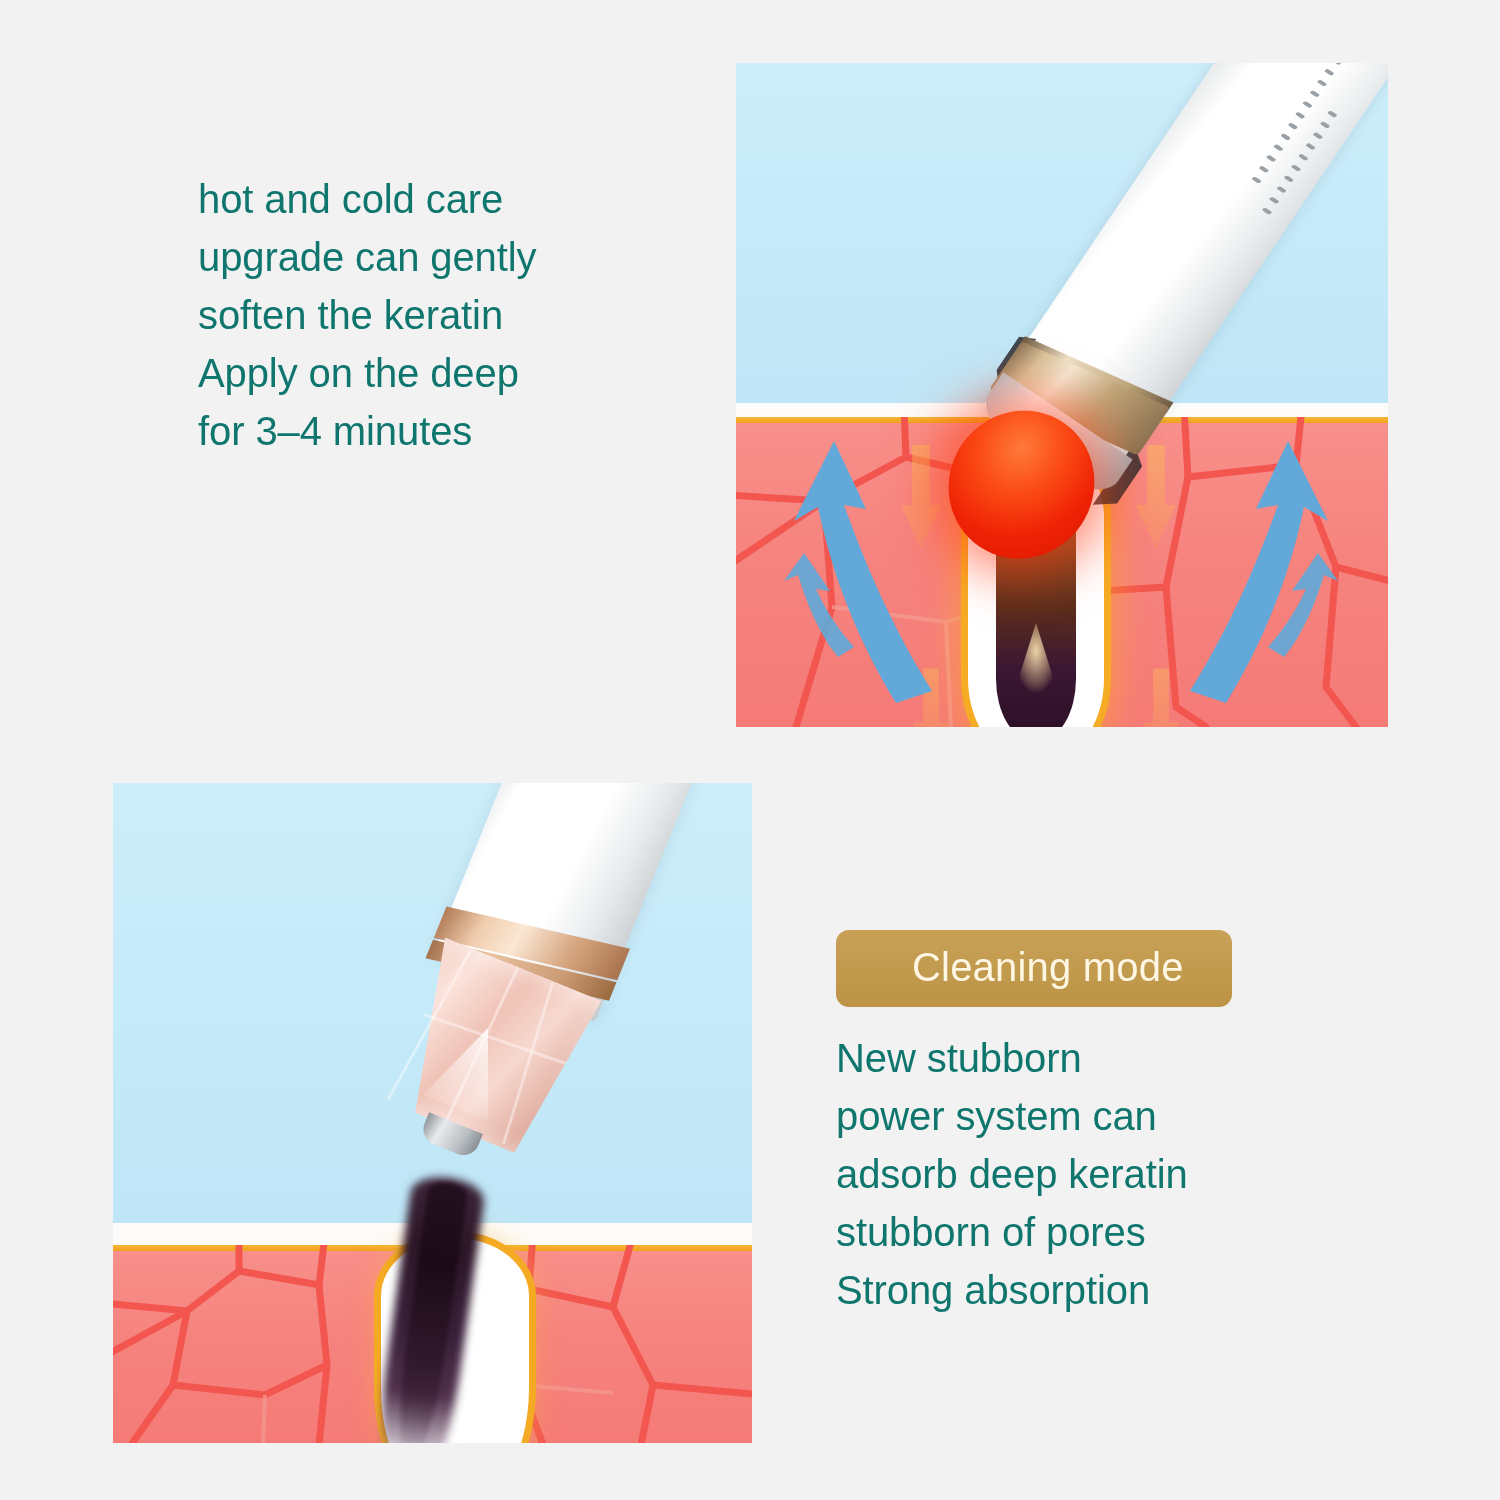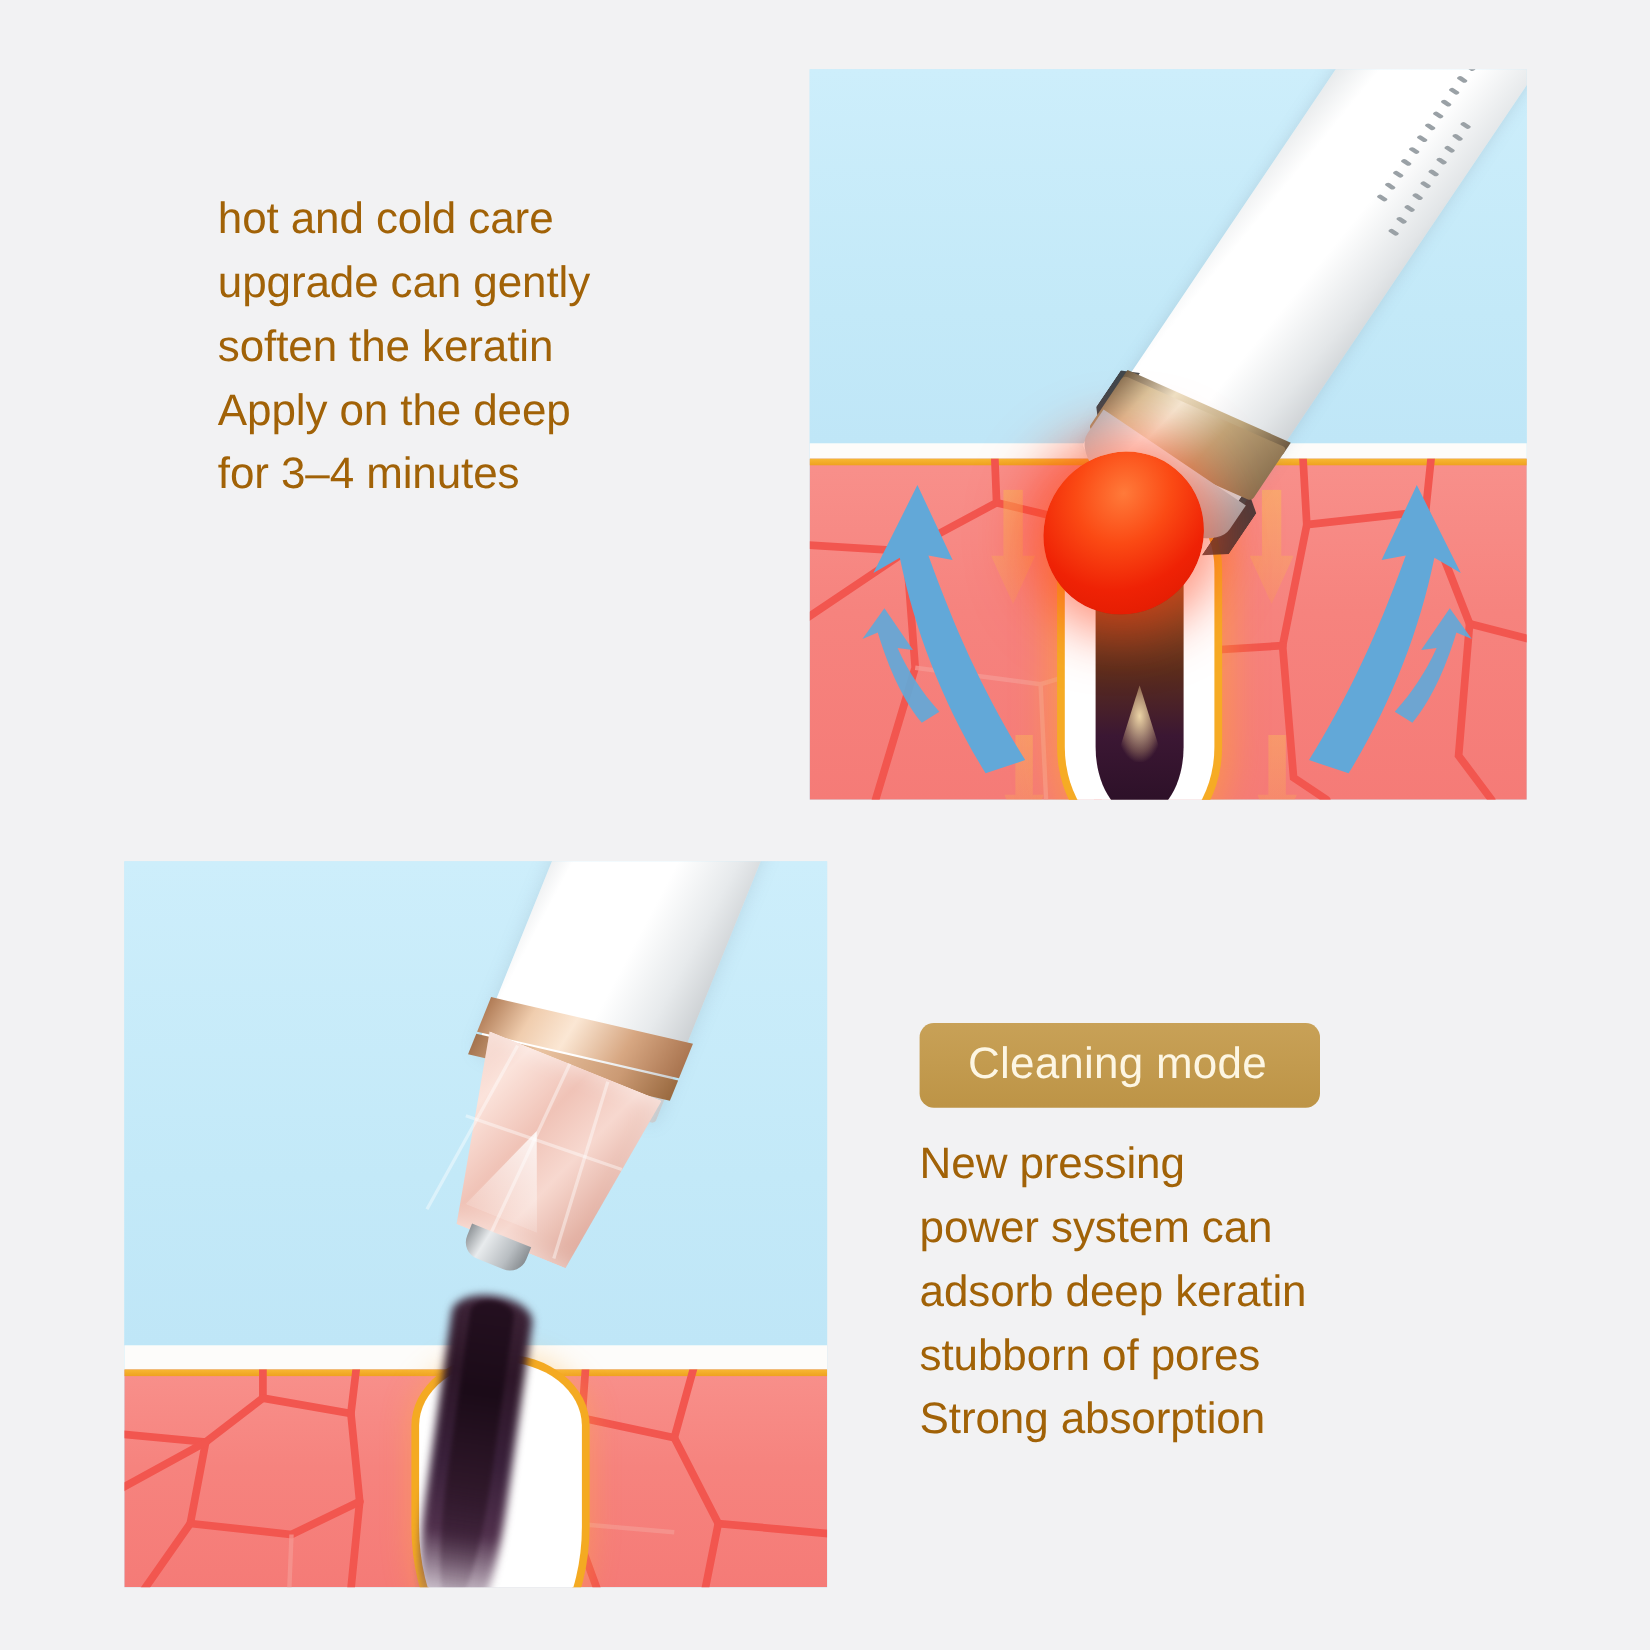--- a/index.html
+++ b/index.html
@@ -29,25 +29,25 @@
     display: inline-block;
     background: linear-gradient(180deg,#c8a157 0%,#bd9446 100%);
     color: #fdf6e3;
     border-radius: 13px;
     font-size: 40px;
     line-height: 1;
     padding: 17px 28px 20px 28px;
     letter-spacing: .2px;
     white-space: nowrap;
   }
-  #badge-clean { padding-left: 44px; padding-right: 48px; }
+  #badge-clean { padding-left: 76px; padding-right: 48px; }
 
   .mode-body {
     margin-top: 22px;
-    color: #a16207;
+    color: #0f766e;
     font-size: 40px;
     line-height: 1.45;
     font-weight: 400;
     letter-spacing: -0.1px;
   }
   .mode-body .ln { display: block; white-space: nowrap; }
 
   
   .panel {
     position: absolute;
@@ -291,21 +291,21 @@
       <span class="ln">upgrade can gently</span>
       <span class="ln">soften the keratin</span>
       <span class="ln">Apply on the deep</span>
       <span class="ln">for 3–4 minutes</span>
     </div>
   </div>
 
   <div class="text-block" id="block-clean">
     <div class="mode-badge" id="badge-clean">Cleaning mode</div>
     <div class="mode-body">
-      <span class="ln">New pressing</span>
+      <span class="ln">New stubborn</span>
       <span class="ln">power system can</span>
       <span class="ln">adsorb deep keratin</span>
       <span class="ln">stubborn of pores</span>
       <span class="ln">Strong absorption</span>
     </div>
   </div>
 
   <div class="panel" id="panel-hot">
 
     <div class="sky"></div>

